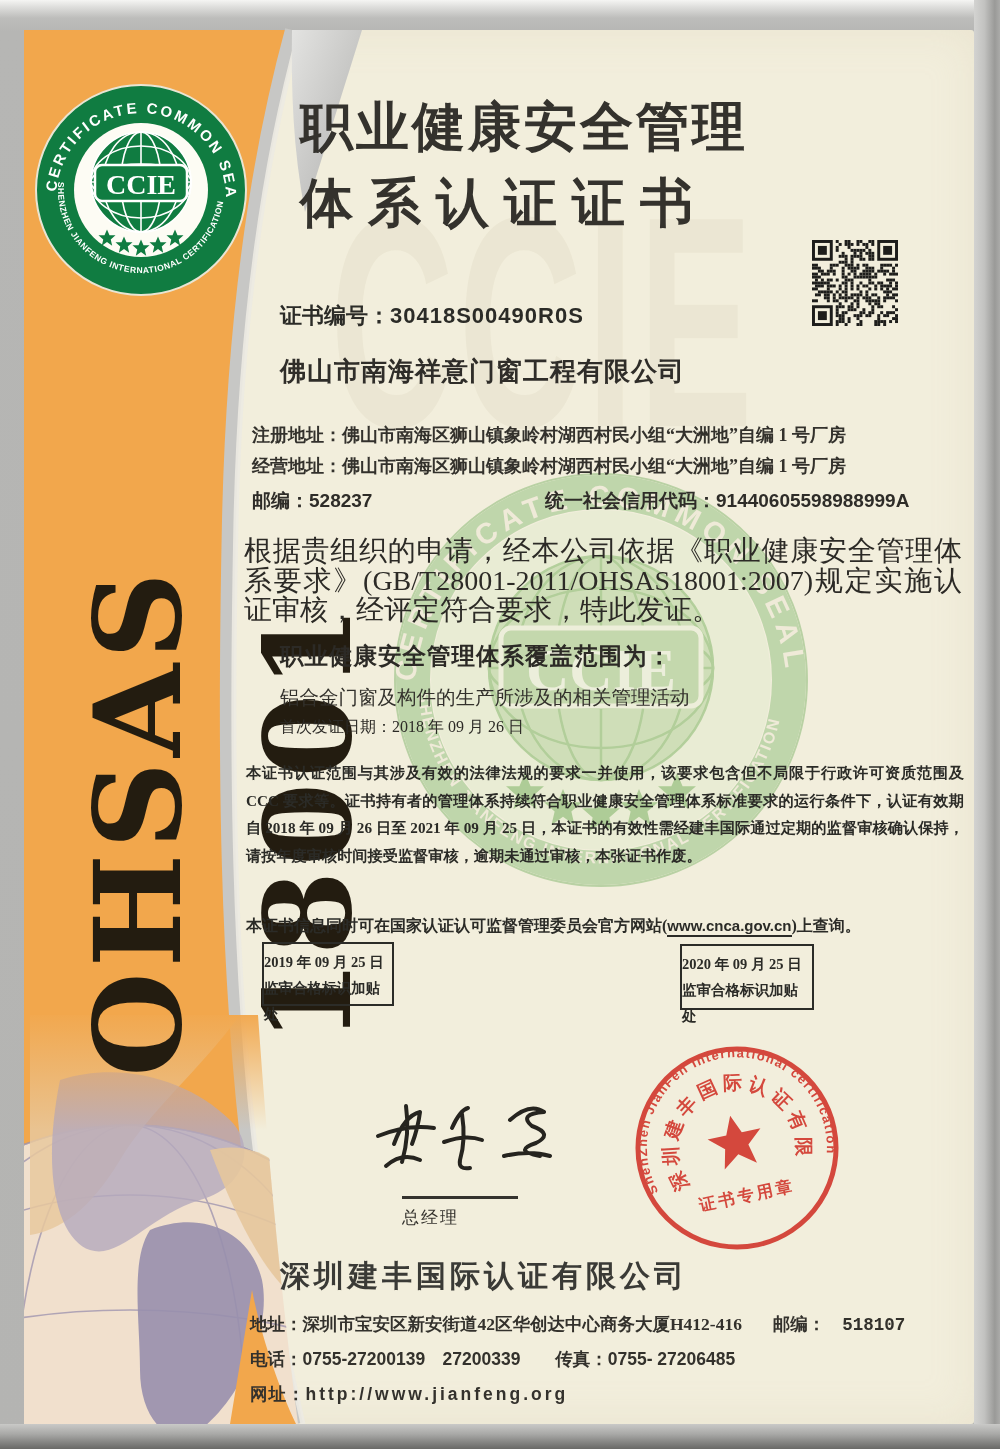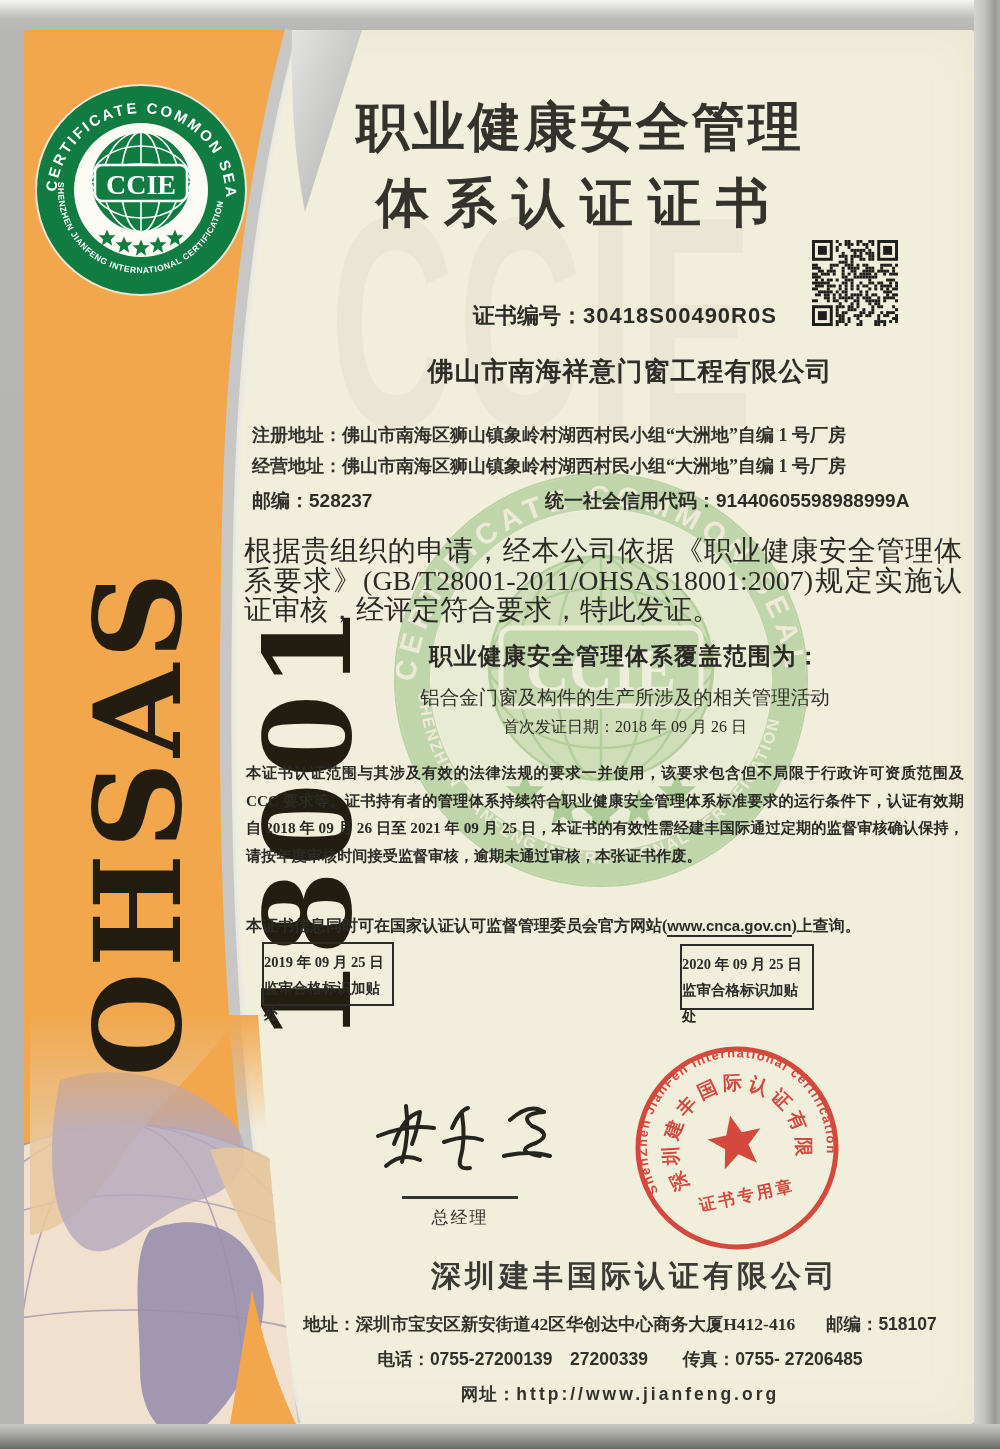--- a/index.html
+++ b/index.html
@@ -6,21 +6,21 @@
   body{width:1000px;height:1449px;background:#b2b2b0;font-family:"Liberation Serif","DejaVu Serif",serif;}
   .sheet{position:relative;width:1000px;height:1449px;overflow:hidden;
     background:linear-gradient(180deg,#f5f5f3 0px,#dededc 7px,#bdbdbb 18px,#b6b6b4 32px,#b4b4b2 100%);}
   .edge-right{position:absolute;top:0;right:0;width:26px;height:100%;
     background:linear-gradient(90deg,#d3d3d1 0%,#c2c2c0 40%,#9a9a98 80%,#ababa9 100%);}
   .edge-bottom{position:absolute;left:0;bottom:0;width:100%;height:25px;
     background:linear-gradient(180deg,#c9c9c7 0%,#a9a9a7 40%,#787876 85%,#696967 100%);}
   .page{position:absolute;left:24px;top:30px;width:950px;height:1394px;background:#f2eedc;
     border-radius:3px;box-shadow:inset 0 0 40px rgba(210,200,170,.25);}
   .abs{position:absolute;}
-  .ctr{text-align:center;}
+  .ctr{}
   
   .ccie-wm{position:absolute;left:330px;top:148px;width:500px;height:340px;
     font-family:"Liberation Sans",sans-serif;font-weight:bold;font-size:172px;letter-spacing:4px;
     color:#eae5d1;transform:scaleY(1.75);transform-origin:top left;opacity:.8;}
   .title1{left:300px;top:92px;width:560px;font-size:53px;font-weight:bold;letter-spacing:3px;color:#34322d;}
   .title2{left:300px;top:168px;width:560px;font-size:53px;font-weight:bold;letter-spacing:15px;color:#34322d;}
   .certno{left:280px;top:301px;width:690px;font-size:22px;font-weight:bold;color:#2b2b27;}
   .company{left:280px;top:354px;width:700px;font-size:26px;font-weight:bold;color:#2f2d29;letter-spacing:1px;}
   .addr{left:252px;top:420px;width:720px;font-size:18px;line-height:31px;color:#33312c;font-weight:600;}
   .postal{left:252px;top:488px;font-size:19px;font-weight:bold;color:#2e2c28;}
@@ -564,21 +564,21 @@
       <text font-size="19" font-weight="bold" letter-spacing="5" fill="#d23b30"><textPath href="#redInner" startOffset="4">深圳建丰国际认证有限公司</textPath></text>
       <use href="#starP" transform="translate(0,-6) scale(2.7)"></use>
       <text y="54" text-anchor="middle" font-size="16.5" font-weight="bold" letter-spacing="3" fill="#d23b30">证书专用章</text>
     </g>
   </svg>
 
   <div class="abs ctr issuer-name">深圳建丰国际认证有限公司</div>
   <div class="abs ctr issuer-line">
     <span>地址：</span><span>深圳市宝安区新安街道42区华创达中心商务大厦H412-416</span>
     <span style="display:inline-block;width:22px;"></span>
-    <span>邮编：</span><span style="font-family:Liberation Sans, sans-serif;">518107</span>
+    <span>邮编：</span><span style="font-family:Liberation Mono, monospace;margin-left:17px;">518107</span>
   </div>
   <div class="abs ctr issuer-line2">
     <span>电话：</span><span style="font-family:'Liberation Sans',sans-serif;margin-top:14px;">0755-27200139　27200339</span>
     <span style="display:inline-block;width:26px;"></span>
     <span>传真：</span><span style="font-family:'Liberation Sans',sans-serif;">0755- 27206485</span>
   </div>
   <div class="abs ctr issuer-line3">
     <span>网址：</span><span style="font-family:'Liberation Sans',sans-serif;letter-spacing:3px;">http://www.jianfeng.org</span>
   </div>
 

